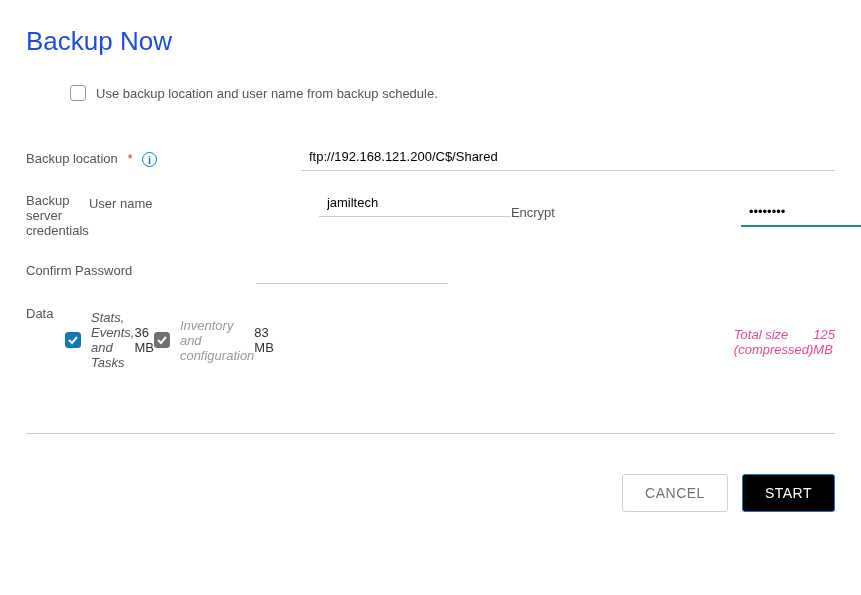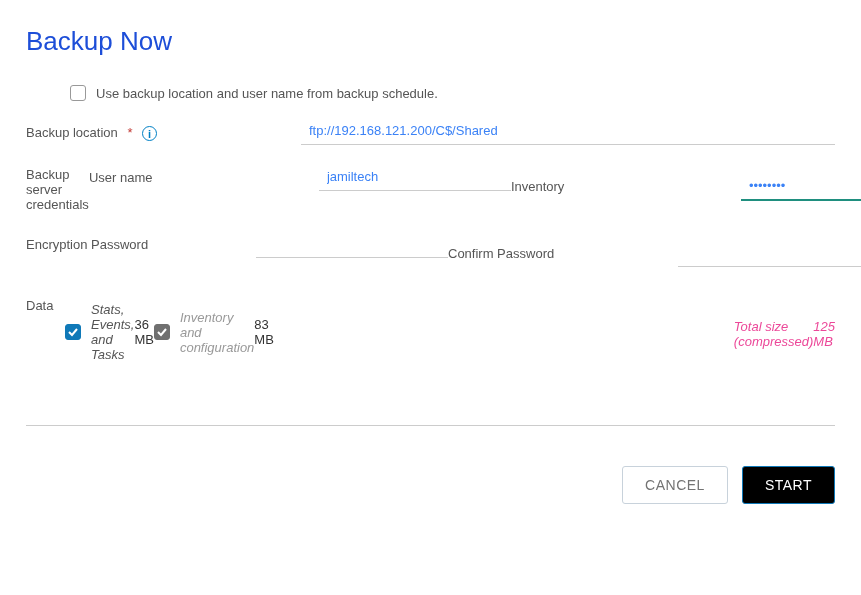--- a/index.html
+++ b/index.html
@@ -46,21 +46,21 @@
   }
   .subrow:last-child { margin-bottom: 0; }
   input[type="text"], input[type="password"] {
     flex: 1;
     padding: 6px 8px;
     font-size: 13px;
     border: none;
     border-bottom: 1px solid #ccc;
     background: transparent;
     outline: none;
-    color: #3b82f6;
+    color: #000000;
   }
   .hl {
     background: #e9f0fb;
   }
   .pw {
     border-bottom: 2px solid #1f8f7f !important;
   }
   .req { color: #c23934; margin-left: 6px; }
   .info-icon {
     display: inline-flex;
@@ -134,21 +134,21 @@
     background: #000000;
     color: #fff;
     border: 1px solid #0f79b8;
   }
 </style>
 </head>
 <body>
 
 <h1>Backup Now</h1>
 
-<div class="row" style="margin-bottom:16px;padding-left:44px;">
+<div class="row" style="margin-bottom:42px;padding-left:44px;">
   <span class="chk"></span>
   <span>Use backup location and user name from backup schedule.</span>
 </div>
 
 <div class="row">
   <div class="label-col">
     <span>Backup location</span>
     <span class="req">*</span>
     <span class="info-icon">i</span>
   </div>
@@ -158,32 +158,28 @@
 </div>
 
 <div class="row top">
   <div class="label-col">Backup server credentials</div>
   <div class="field-col field-stack">
     <div class="subrow">
       <div class="sub-label">User name</div>
       <input type="text" class="hl" value="jamiltech" style="">
     </div>
     <div class="subrow">
-      <div class="sub-label">Inventory</div>
+      <div class="sub-label">Encrypt</div>
       <input type="password" class="pw" value="********" style="">
     </div>
   </div>
 </div>
 
 <div class="row top">
   <div class="field-col field-stack">
-    <div class="subrow">
-      <div class="sub-label">Encryption Password</div>
-      <input type="password" value="" style="">
-    </div>
     <div class="subrow">
       <div class="sub-label">Confirm Password</div>
       <input type="password" value="" style="">
     </div>
   </div>
 </div>
 
 <div class="row top">
   <div class="label-col">Data</div>
   <div class="field-col field-stack">

